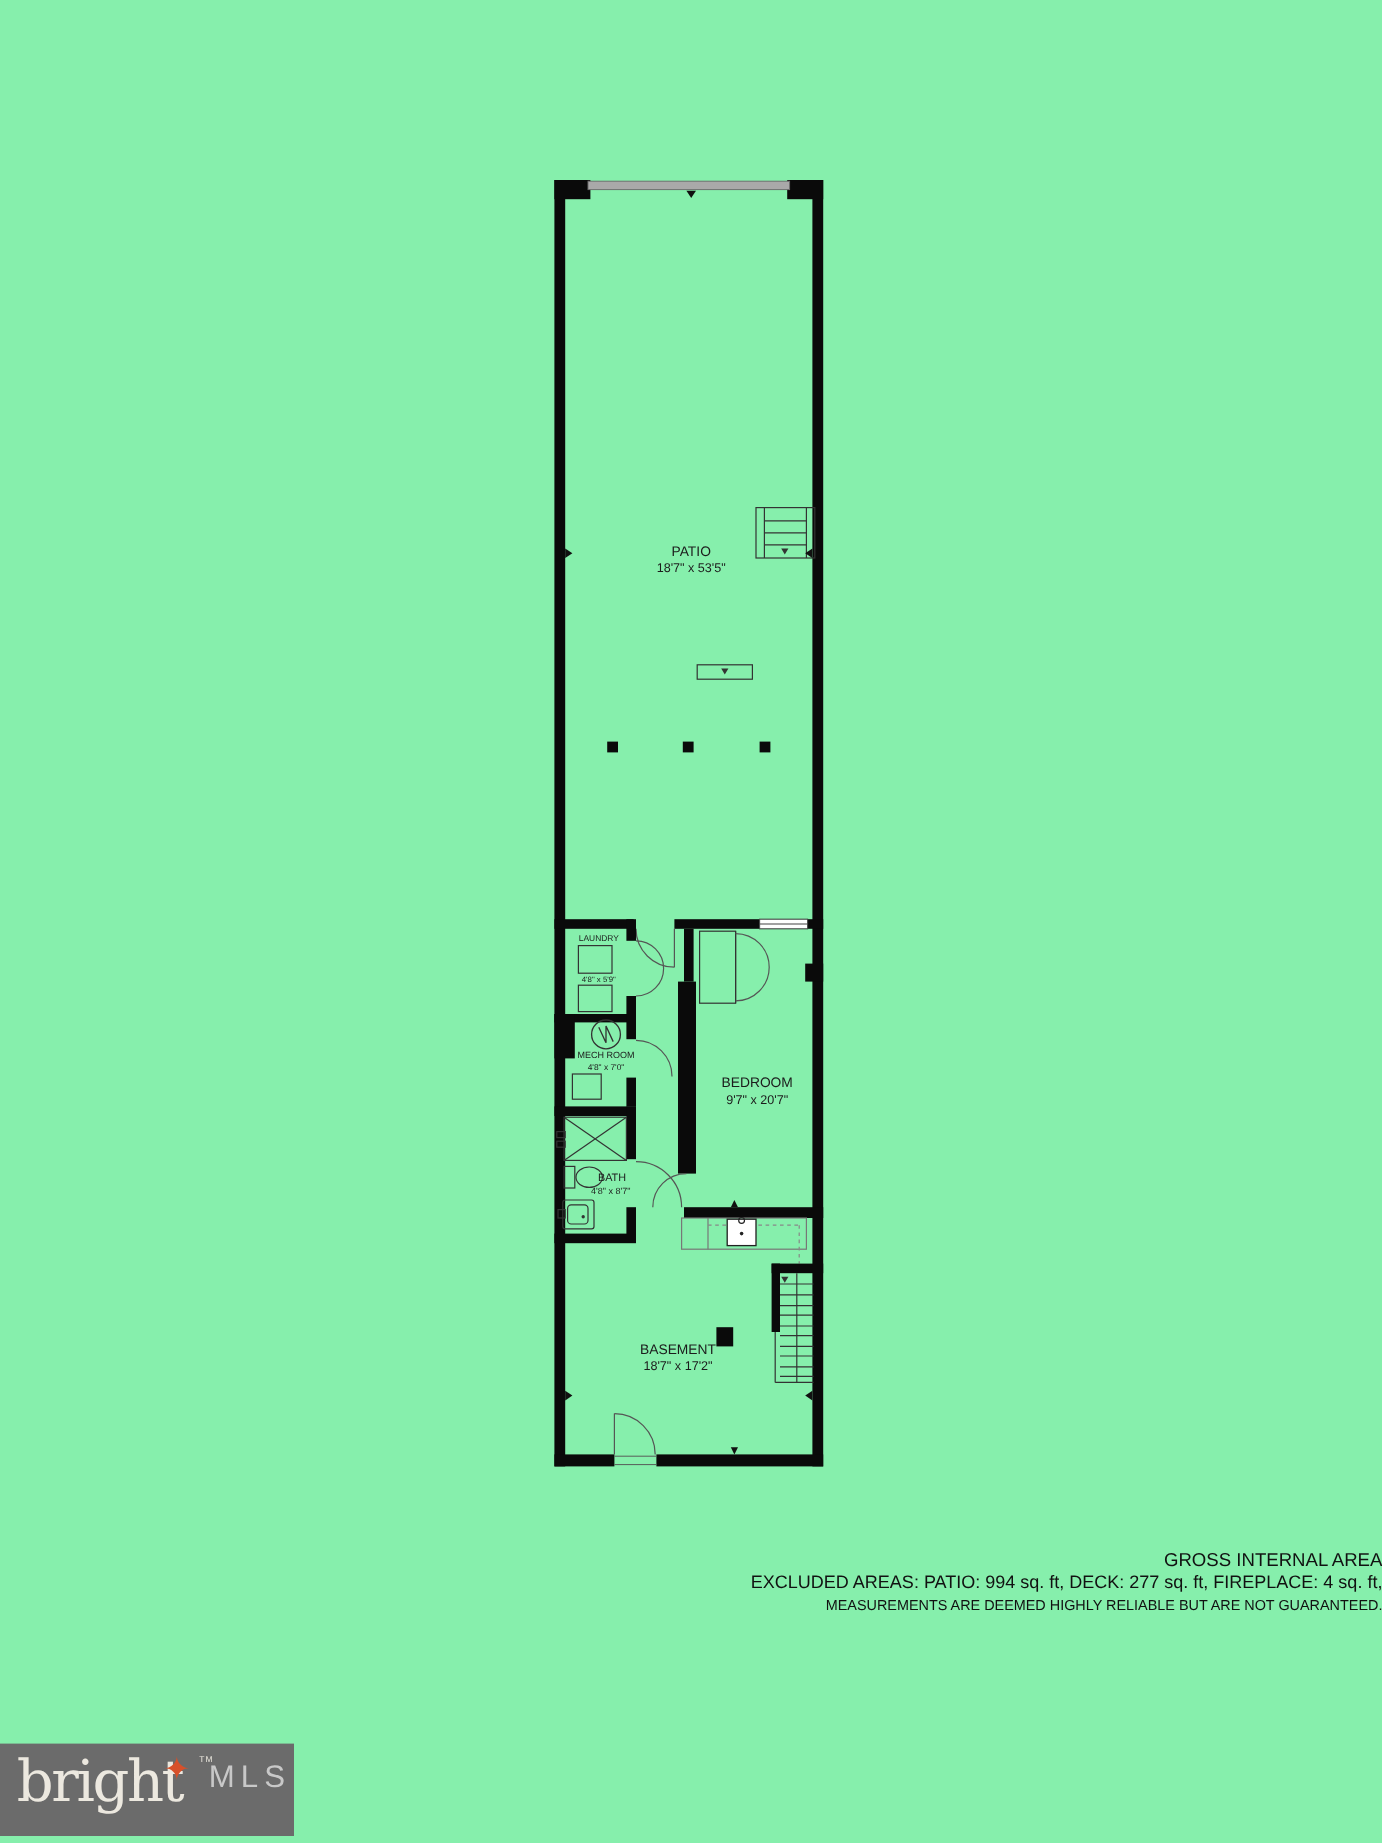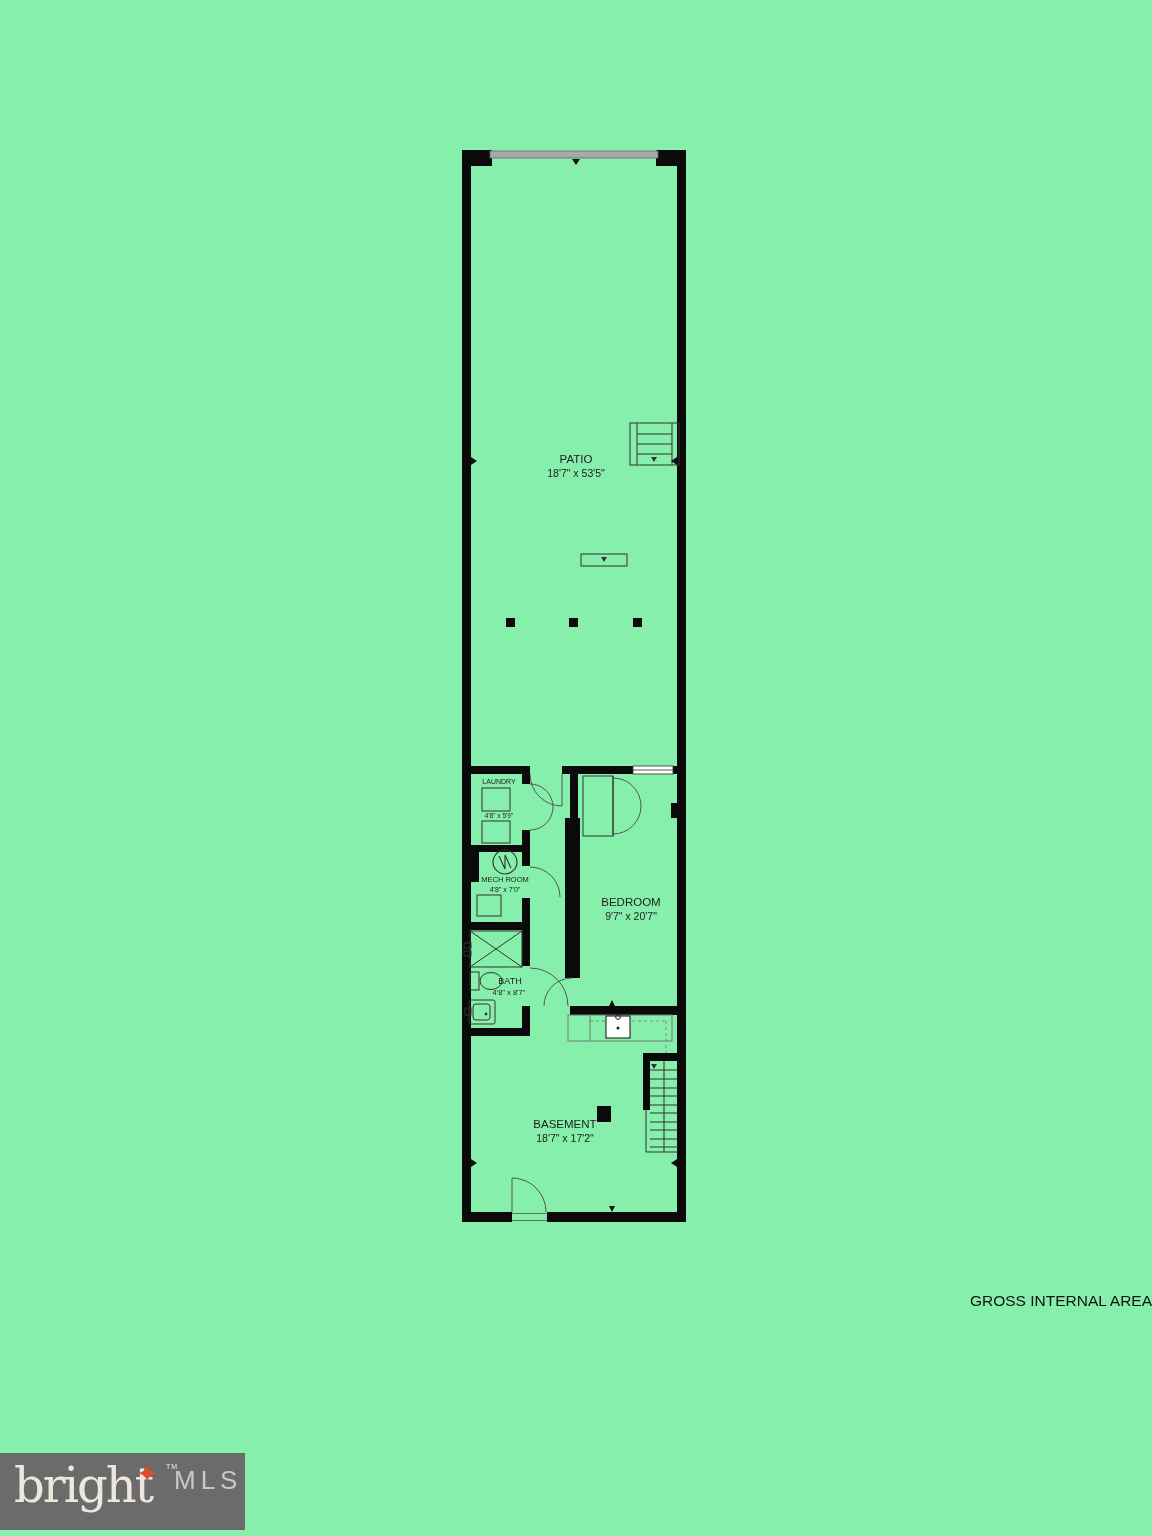--- a/index.html
+++ b/index.html
@@ -209,20 +209,22 @@
       </g>
       <polygon points="471,1159 471,1167 477,1163" fill="#111"></polygon>
       <polygon points="677,1159 677,1167 671,1163" fill="#111"></polygon>
       <polygon points="609,1206 615,1206 612,1212" fill="#111"></polygon>
     </g>
   </svg>
 
   
   <div class="footer">
     <div class="f-title">GROSS INTERNAL AREA</div>
+    <div class="f-line">EXCLUDED AREAS: PATIO: 994 sq. ft, DECK: 277 sq. ft, FIREPLACE: 4 sq. ft,</div>
+    <div class="f-disclaimer">MEASUREMENTS ARE DEEMED HIGHLY RELIABLE BUT ARE NOT GUARANTEED.</div>
   </div>
 
   
   <div class="logo-bar" style="background: rgb(107, 107, 107);">
     <span class="logo-brand" style="color: rgb(236, 232, 223);">bright</span>
     <span class="logo-star" style="color: rgb(215, 80, 42);">✦</span>
     <span class="logo-tm" style="color: rgb(236, 232, 223);">TM</span>
     <span class="logo-suffix" style="color: rgb(200, 200, 200);">MLS</span>
   </div>
 

